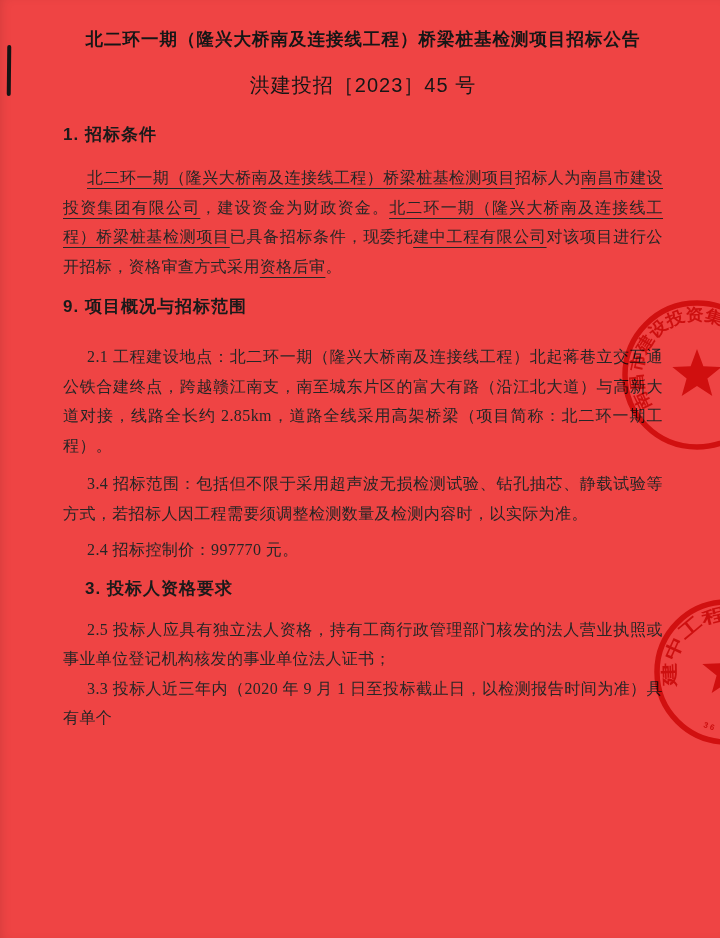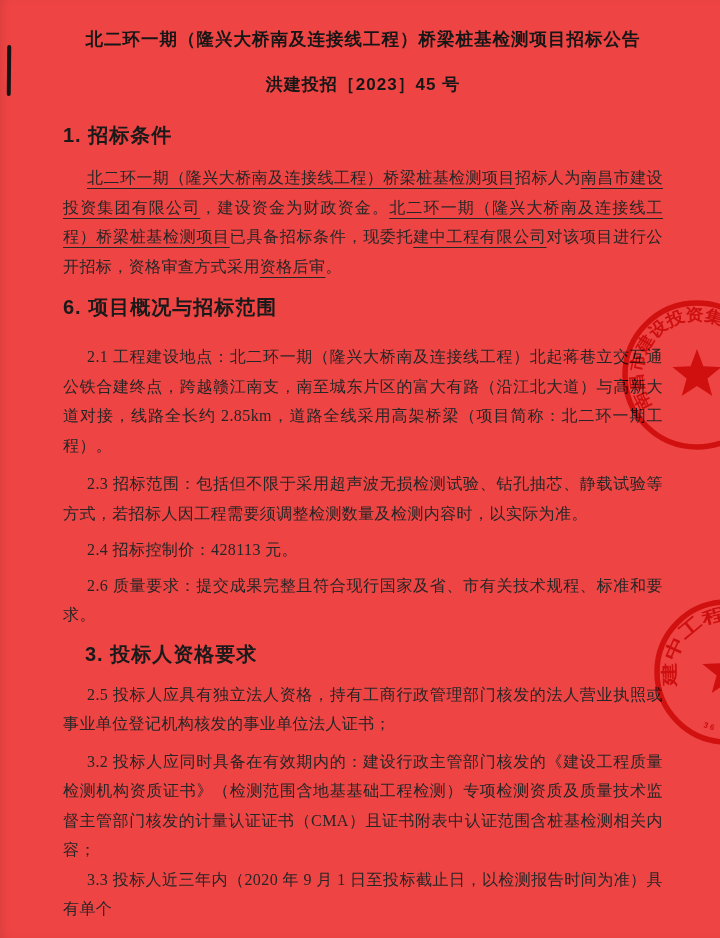--- a/index.html
+++ b/index.html
@@ -22,27 +22,27 @@
   }
   .doc-title{
     margin:0;padding-top:27px;
     font-family:"Liberation Sans","DejaVu Sans",sans-serif;
     font-size:17.5px;line-height:24px;font-weight:700;
     text-align:center;letter-spacing:1px;color:#161616;
   }
   .doc-no{
     margin-top:22px;
     font-family:"Liberation Sans","DejaVu Sans",sans-serif;
-    font-size:17px;line-height:24px;font-weight:700;
+    font-size:20px;line-height:24px;font-weight:400;
     text-align:center;letter-spacing:1px;color:#161616;
   }
   h2.sec{
     margin:0;
     font-family:"Liberation Sans","DejaVu Sans",sans-serif;
-    font-size:20px;line-height:22px;font-weight:700;
+    font-size:17px;line-height:22px;font-weight:700;
     letter-spacing:1px;color:#1a1a1a;
   }
   h2.s1{margin-top:27px;}
   h2.s2{margin-top:15px;}
   h2.s3{margin-top:13px;margin-left:22px;}
   .para{
     margin:0;
     font-size:16px;line-height:29.5px;
     letter-spacing:.4px;
     text-align:justify;
@@ -98,31 +98,29 @@
 
     <h1 class="doc-title">北二环一期（隆兴大桥南及连接线工程）桥梁桩基检测项目招标公告</h1>
     <div class="doc-no">洪建投招［2023］45 号</div>
 
     <section>
       <h2 class="sec s1">1. 招标条件</h2>
       <p class="para mt17"><span class="u">北二环一期（隆兴大桥南及连接线工程）桥梁桩基检测项目</span><span>招标人为</span><span class="u">南昌市建设投资集团有限公司</span><span>，建设资金为财政资金。</span><span class="u">北二环一期（隆兴大桥南及连接线工程）桥梁桩基检测项目</span><span>已具备招标条件，现委托</span><span class="u">建中工程有限公司</span><span>对该项目进行公开招标，资格审查方式采用</span><span class="u">资格后审</span><span>。</span></p>
     </section>
 
     <section>
-      <h2 class="sec s2">6. 项目概况与招标范围</h2>
+      <h2 class="sec s2">9. 项目概况与招标范围</h2>
       <p class="para mt24"><span>2.1 工程建设地点：北二环一期（隆兴大桥南及连接线工程）北起蒋巷立交互通公铁合建终点，跨越赣江南支，南至城东片区的富大有路（沿江北大道）与高新大道对接，线路全长约 2.85km，道路全线采用高架桥梁（项目简称：北二环一期工程）。</span></p>
-      <p class="para mt9"><span>2.3 招标范围：包括但不限于采用超声波无损检测试验、钻孔抽芯、静载试验等方式，若招标人因工程需要须调整检测数量及检测内容时，以实际为准。</span></p>
-      <p class="para mt7"><span>2.4 招标控制价：428113 元。</span></p>
-      <p class="para mt6"><span>2.6 质量要求：提交成果完整且符合现行国家及省、市有关技术规程、标准和要求。</span></p>
+      <p class="para mt9"><span>3.4 招标范围：包括但不限于采用超声波无损检测试验、钻孔抽芯、静载试验等方式，若招标人因工程需要须调整检测数量及检测内容时，以实际为准。</span></p>
+      <p class="para mt7"><span>2.4 招标控制价：997770 元。</span></p>
     </section>
 
     <section>
       <h2 class="sec s3">3. 投标人资格要求</h2>
       <p class="para mt15"><span>2.5 投标人应具有独立法人资格，持有工商行政管理部门核发的法人营业执照或事业单位登记机构核发的事业单位法人证书；</span></p>
-      <p class="para mt8"><span>3.2 投标人应同时具备在有效期内的：建设行政主管部门核发的《建设工程质量检测机构资质证书》（检测范围含地基基础工程检测）专项检测资质及质量技术监督主管部门核发的计量认证证书（CMA）且证书附表中认证范围含桩基检测相关内容；</span></p>
       <p class="para"><span>3.3 投标人近三年内（2020 年 9 月 1 日至投标截止日，以检测报告时间为准）具有单个</span></p>
     </section>
 
   </div>
 
   <svg class="seal seal-1" width="170" height="170" viewBox="0 0 170 170">
     <circle class="ring" cx="85" cy="85" r="72"></circle>
     <path id="sealArc1" d="M 39.9 116.5 A 55 55 0 1 1 130.1 116.5" fill="none"></path>
     <text class="seal-text" font-size="16.5">
       <textPath href="#sealArc1" startOffset="0" textLength="235" lengthAdjust="spacingAndGlyphs">南昌市建设投资集团有限公司</textPath>

